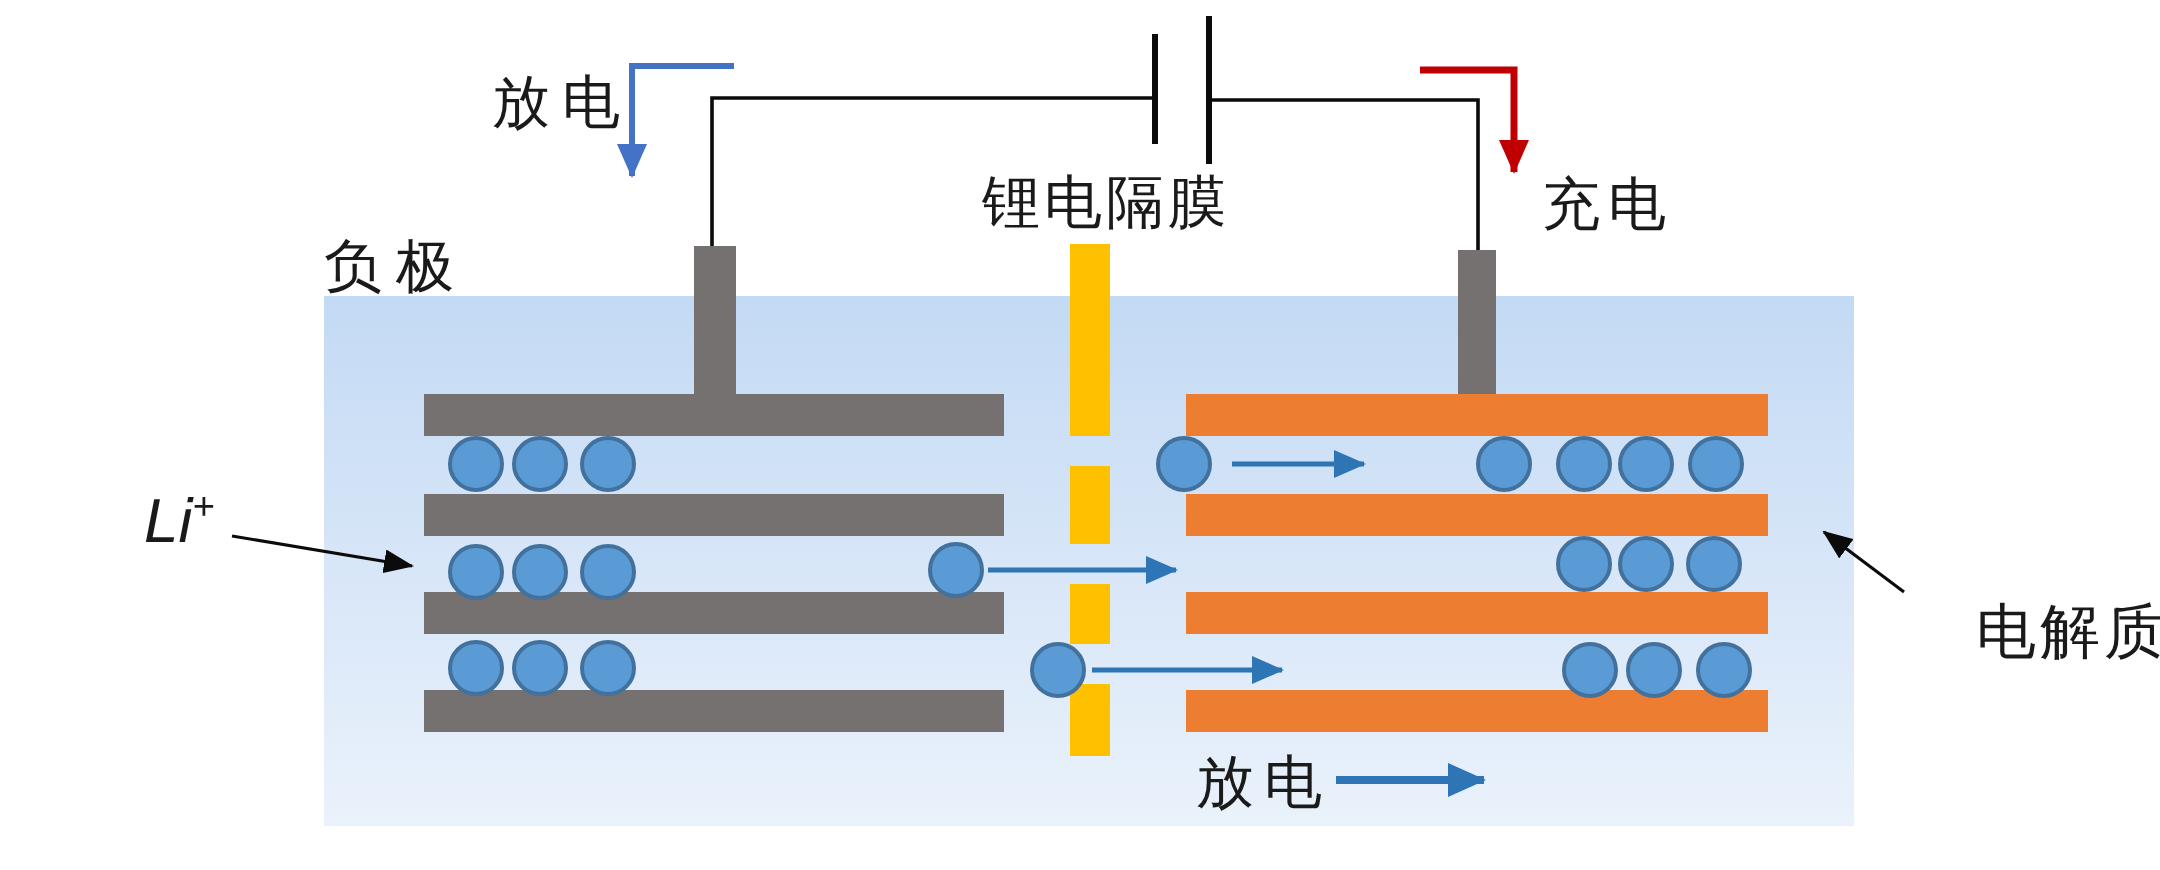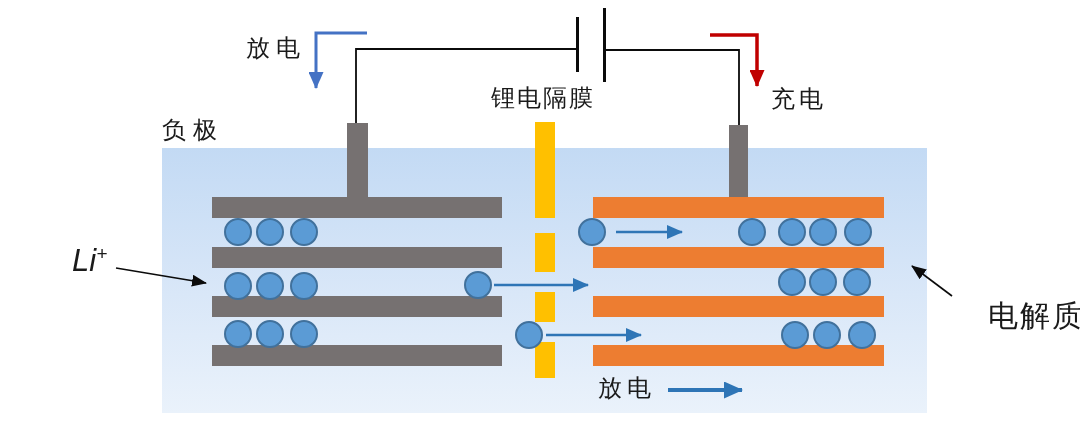--- a/index.html
+++ b/index.html
@@ -17,21 +17,21 @@
   .overlay{position:absolute;left:0;top:0;z-index:4;pointer-events:none;}
   .wire{fill:none;stroke:var(--wire);stroke-width:1.8;}
   .cap{stroke:var(--wire);stroke-width:3;}
   .arr-discharge{fill:none;stroke:var(--discharge-arrow);stroke-width:3;}
   .arr-charge{fill:none;stroke:var(--charge-arrow);stroke-width:3.5;}
   .arr-ion{fill:none;stroke:var(--ion-arrow);stroke-width:2.5;}
   .arr-ion-thick{fill:none;stroke:var(--ion-arrow);stroke-width:4;}
   .arr-black{fill:none;stroke:var(--wire);stroke-width:1.6;}
   .mh-ion{fill:var(--ion-arrow);} .mh-dis{fill:var(--discharge-arrow);}
   .mh-chg{fill:var(--charge-arrow);} .mh-blk{fill:var(--wire);}
-  .lbl{position:absolute;color:var(--text);font-size:24px;z-index:5;white-space:nowrap;}
+  .lbl{position:absolute;color:var(--text);font-size:29px;z-index:5;white-space:nowrap;}
   .lbl-discharge-top{left:246px;top:32px;letter-spacing:6px;}
   .lbl-charge{left:771px;top:35px;letter-spacing:4px;margin-top:48px;}
   .lbl-separator{left:491px;top:82px;letter-spacing:2px;}
   .lbl-negative{left:162px;top:114px;letter-spacing:7px;}
   .lbl-positive{left:860px;top:111px;letter-spacing:7px;}
   .lbl-electrolyte{left:988px;top:296px;font-size:30px;letter-spacing:2px;}
   .lbl-discharge-bottom{left:598px;top:372px;letter-spacing:5px;}
   .lbl-li{left:72px;top:243px;font-family:"Liberation Sans","DejaVu Sans",sans-serif;
           font-size:31px;letter-spacing:0;font-style:italic;}
   .lbl-li sup{font-size:19px;}

